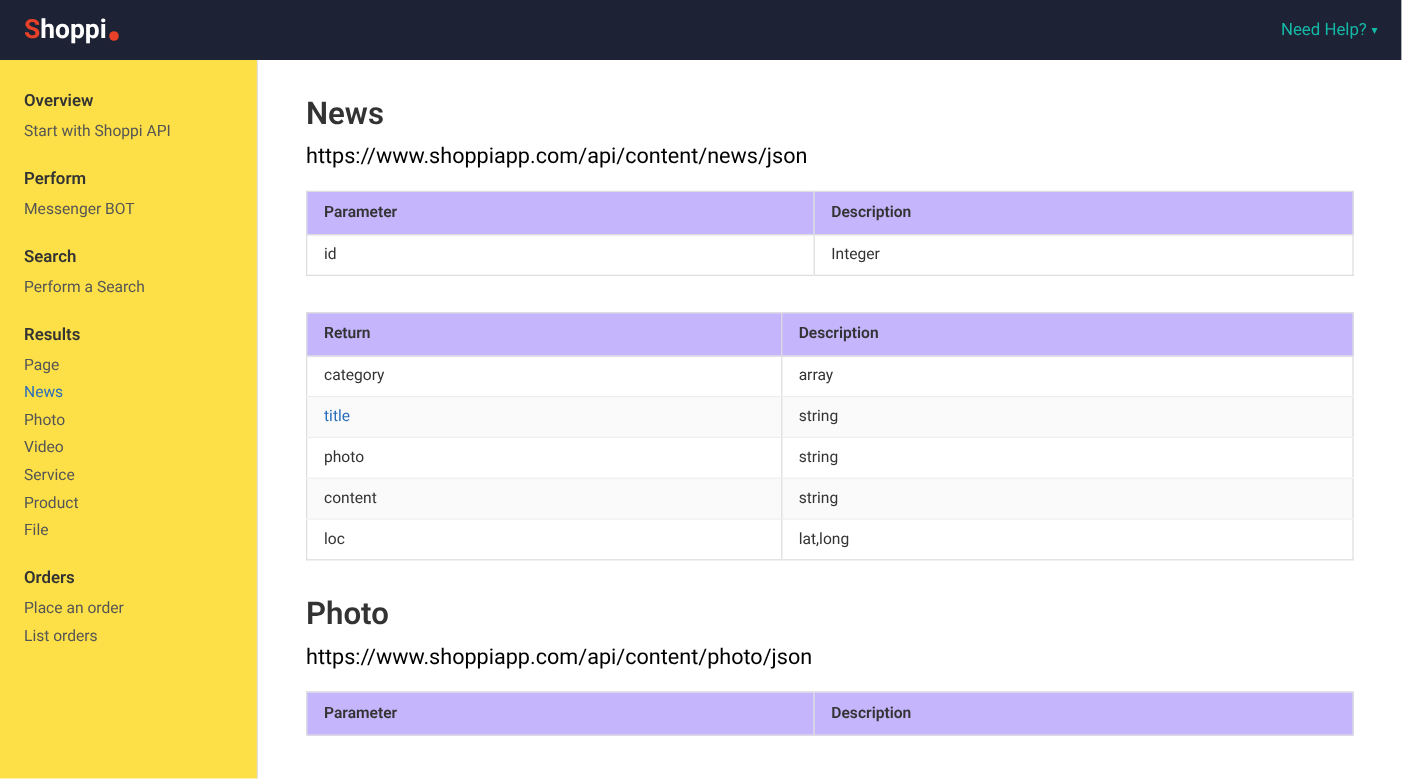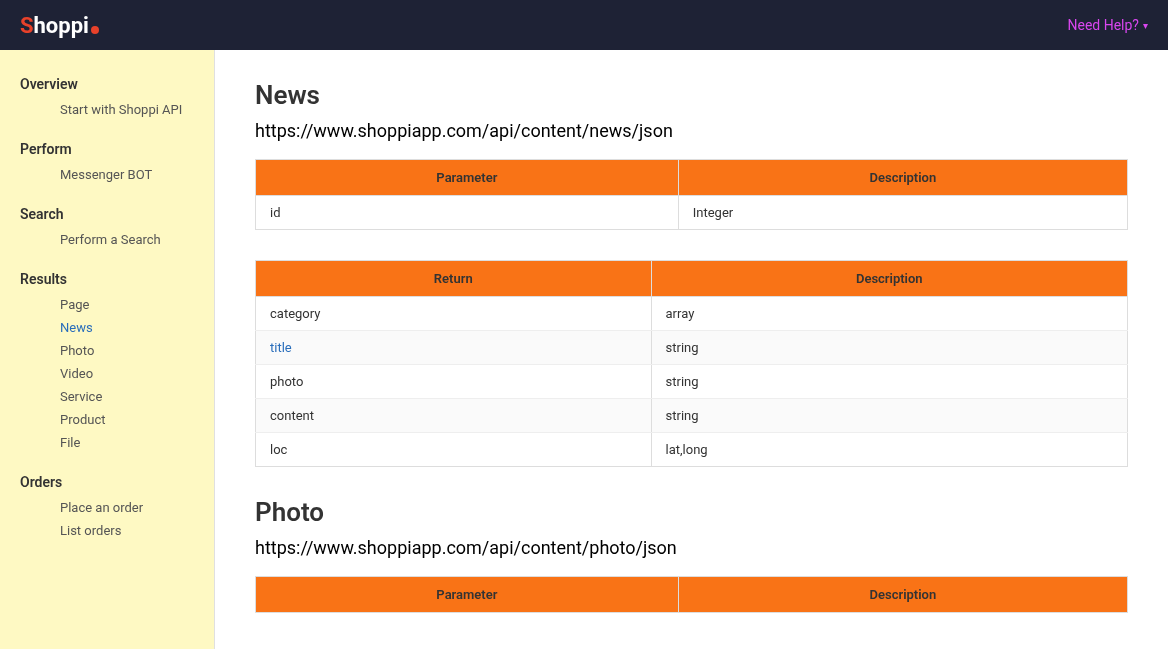--- a/index.html
+++ b/index.html
@@ -25,59 +25,58 @@
     .logo-s { color: #e8412a; }
     .logo-dot {
       width: 8px;
       height: 8px;
       background: #e8412a;
       border-radius: 50%;
       margin-left: 2px;
       margin-top: 10px;
     }
     .help-btn {
-      color: #d946ef;
+      color: #14b8a6;
       font-size: 14px;
       display: flex;
       align-items: center;
       gap: 4px;
       cursor: pointer;
     }
     .help-btn::after { content: '▾'; font-size: 10px; }
 
     
     .layout {
       display: flex;
       flex: 1;
       overflow: hidden;
     }
 
     
     .sidebar {
       width: 215px;
-      background: #fef9c3;
+      background: #fde047;
       border-right: 1px solid #e0e0e0;
       overflow-y: auto;
       padding: 20px 0;
       flex-shrink: 0;
     }
     .sidebar-section-title {
       font-size: 14px;
       font-weight: 600;
       color: #333;
       padding: 6px 20px;
     }
     .sidebar-link {
       display: block;
       font-size: 13px;
       color: #555;
       padding: 4px 20px;
       cursor: pointer;
       text-decoration: none;
-      margin-left: 40px;
     }
     .sidebar-link.active { color: #2a6ebb; }
     .sidebar-group { margin-bottom: 14px; }
 
     
     .main {
       flex: 1;
       overflow-y: auto;
       padding: 30px 40px;
       background: #fff;
@@ -100,22 +99,22 @@
     }
 
     
     .api-table {
       width: 100%;
       border-collapse: collapse;
       margin-bottom: 30px;
       border: 1px solid #ddd;
     }
     .api-table th {
-      background: #f97316;
-      text-align: center;
+      background: #c4b5fd;
+      text-align: left;
       padding: 10px 14px;
       font-weight: 600;
       font-size: 13px;
       border-bottom: 1px solid #ddd;
       border-right: 1px solid #ddd;
     }
     .api-table th:last-child { border-right: none; margin-left: 32px; }
     .api-table td {
       padding: 9px 14px;
       font-size: 13px;

